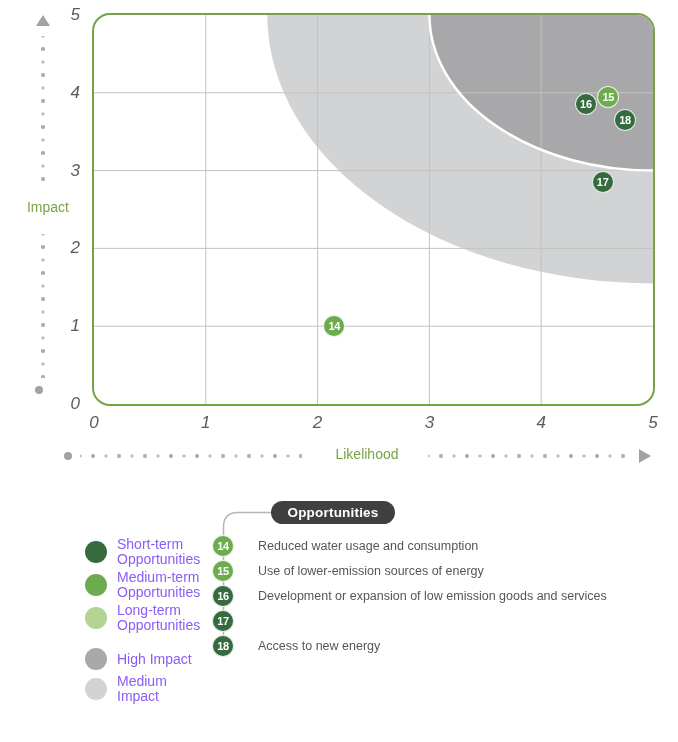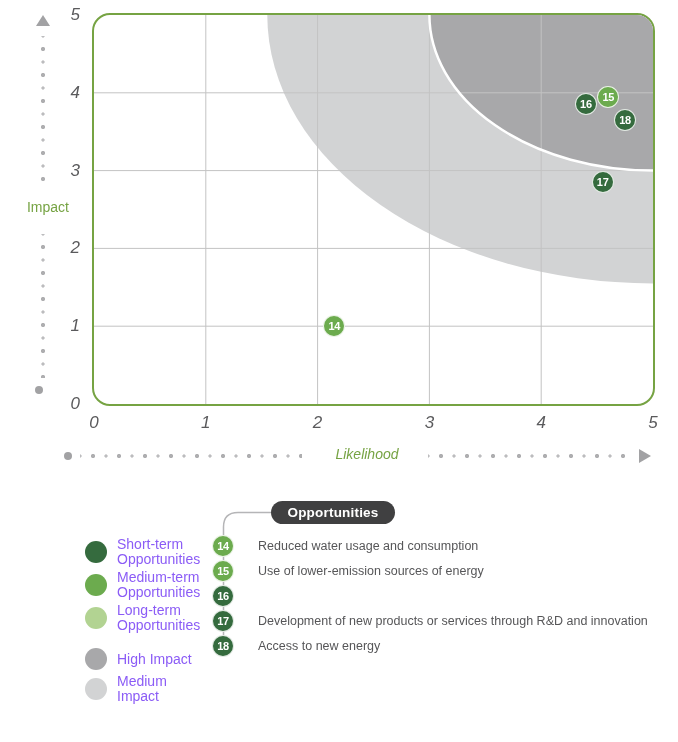--- a/index.html
+++ b/index.html
@@ -24,21 +24,21 @@
   .ytick{
     position:absolute;left:0;width:80px;text-align:right;
     font-style:italic;font-size:17px;color:#5a5a5c;line-height:20px;
   }
   .xtick{
     position:absolute;width:36px;text-align:center;top:413px;
     font-style:italic;font-size:17px;color:#5a5a5c;line-height:20px;
   }
   .axis-title{position:absolute;color:#76a343;font-size:14px;}
   .axis-title.impact{left:10px;top:199px;width:76px;text-align:center;}
-  .axis-title.likelihood{left:306px;top:446px;width:122px;text-align:center;font-style:italic;}
+  .axis-title.likelihood{left:306px;top:446px;width:122px;text-align:center;}
   
   .ydots{
     position:absolute;left:40px;width:6px;
     background-image:radial-gradient(circle,#aeaeb0 1.9px,rgba(0,0,0,0) 2.3px),
                      radial-gradient(circle,#bcbcbe 1.4px,rgba(0,0,0,0) 1.8px);
     background-size:6px 26px,6px 26px;background-position:0 0,0 13px;
     background-repeat:repeat-y;
   }
   .ydots.top{top:36px;height:150px;}
   .ydots.bottom{top:234px;height:144px;}
@@ -180,24 +180,24 @@
       <div class="item-row">
         <div class="item-num" style="background: rgb(108, 171, 78);">14</div>
         <div class="item-text">Reduced water usage and consumption</div>
       </div>
       <div class="item-row">
         <div class="item-num" style="background: rgb(108, 171, 78);">15</div>
         <div class="item-text">Use of lower-emission sources of energy</div>
       </div>
       <div class="item-row">
         <div class="item-num" style="background: rgb(53, 107, 62);">16</div>
+        <div class="item-text">Development or expansion of low emission goods and services</div>
       </div>
       <div class="item-row">
         <div class="item-num" style="background: rgb(53, 107, 62);">17</div>
-        <div class="item-text">Development of new products or services through R&amp;D and innovation</div>
       </div>
       <div class="item-row">
         <div class="item-num" style="background: rgb(53, 107, 62);">18</div>
         <div class="item-text">Access to new energy</div>
       </div>
     </div>
 
 </div>
 
 </body></html>

